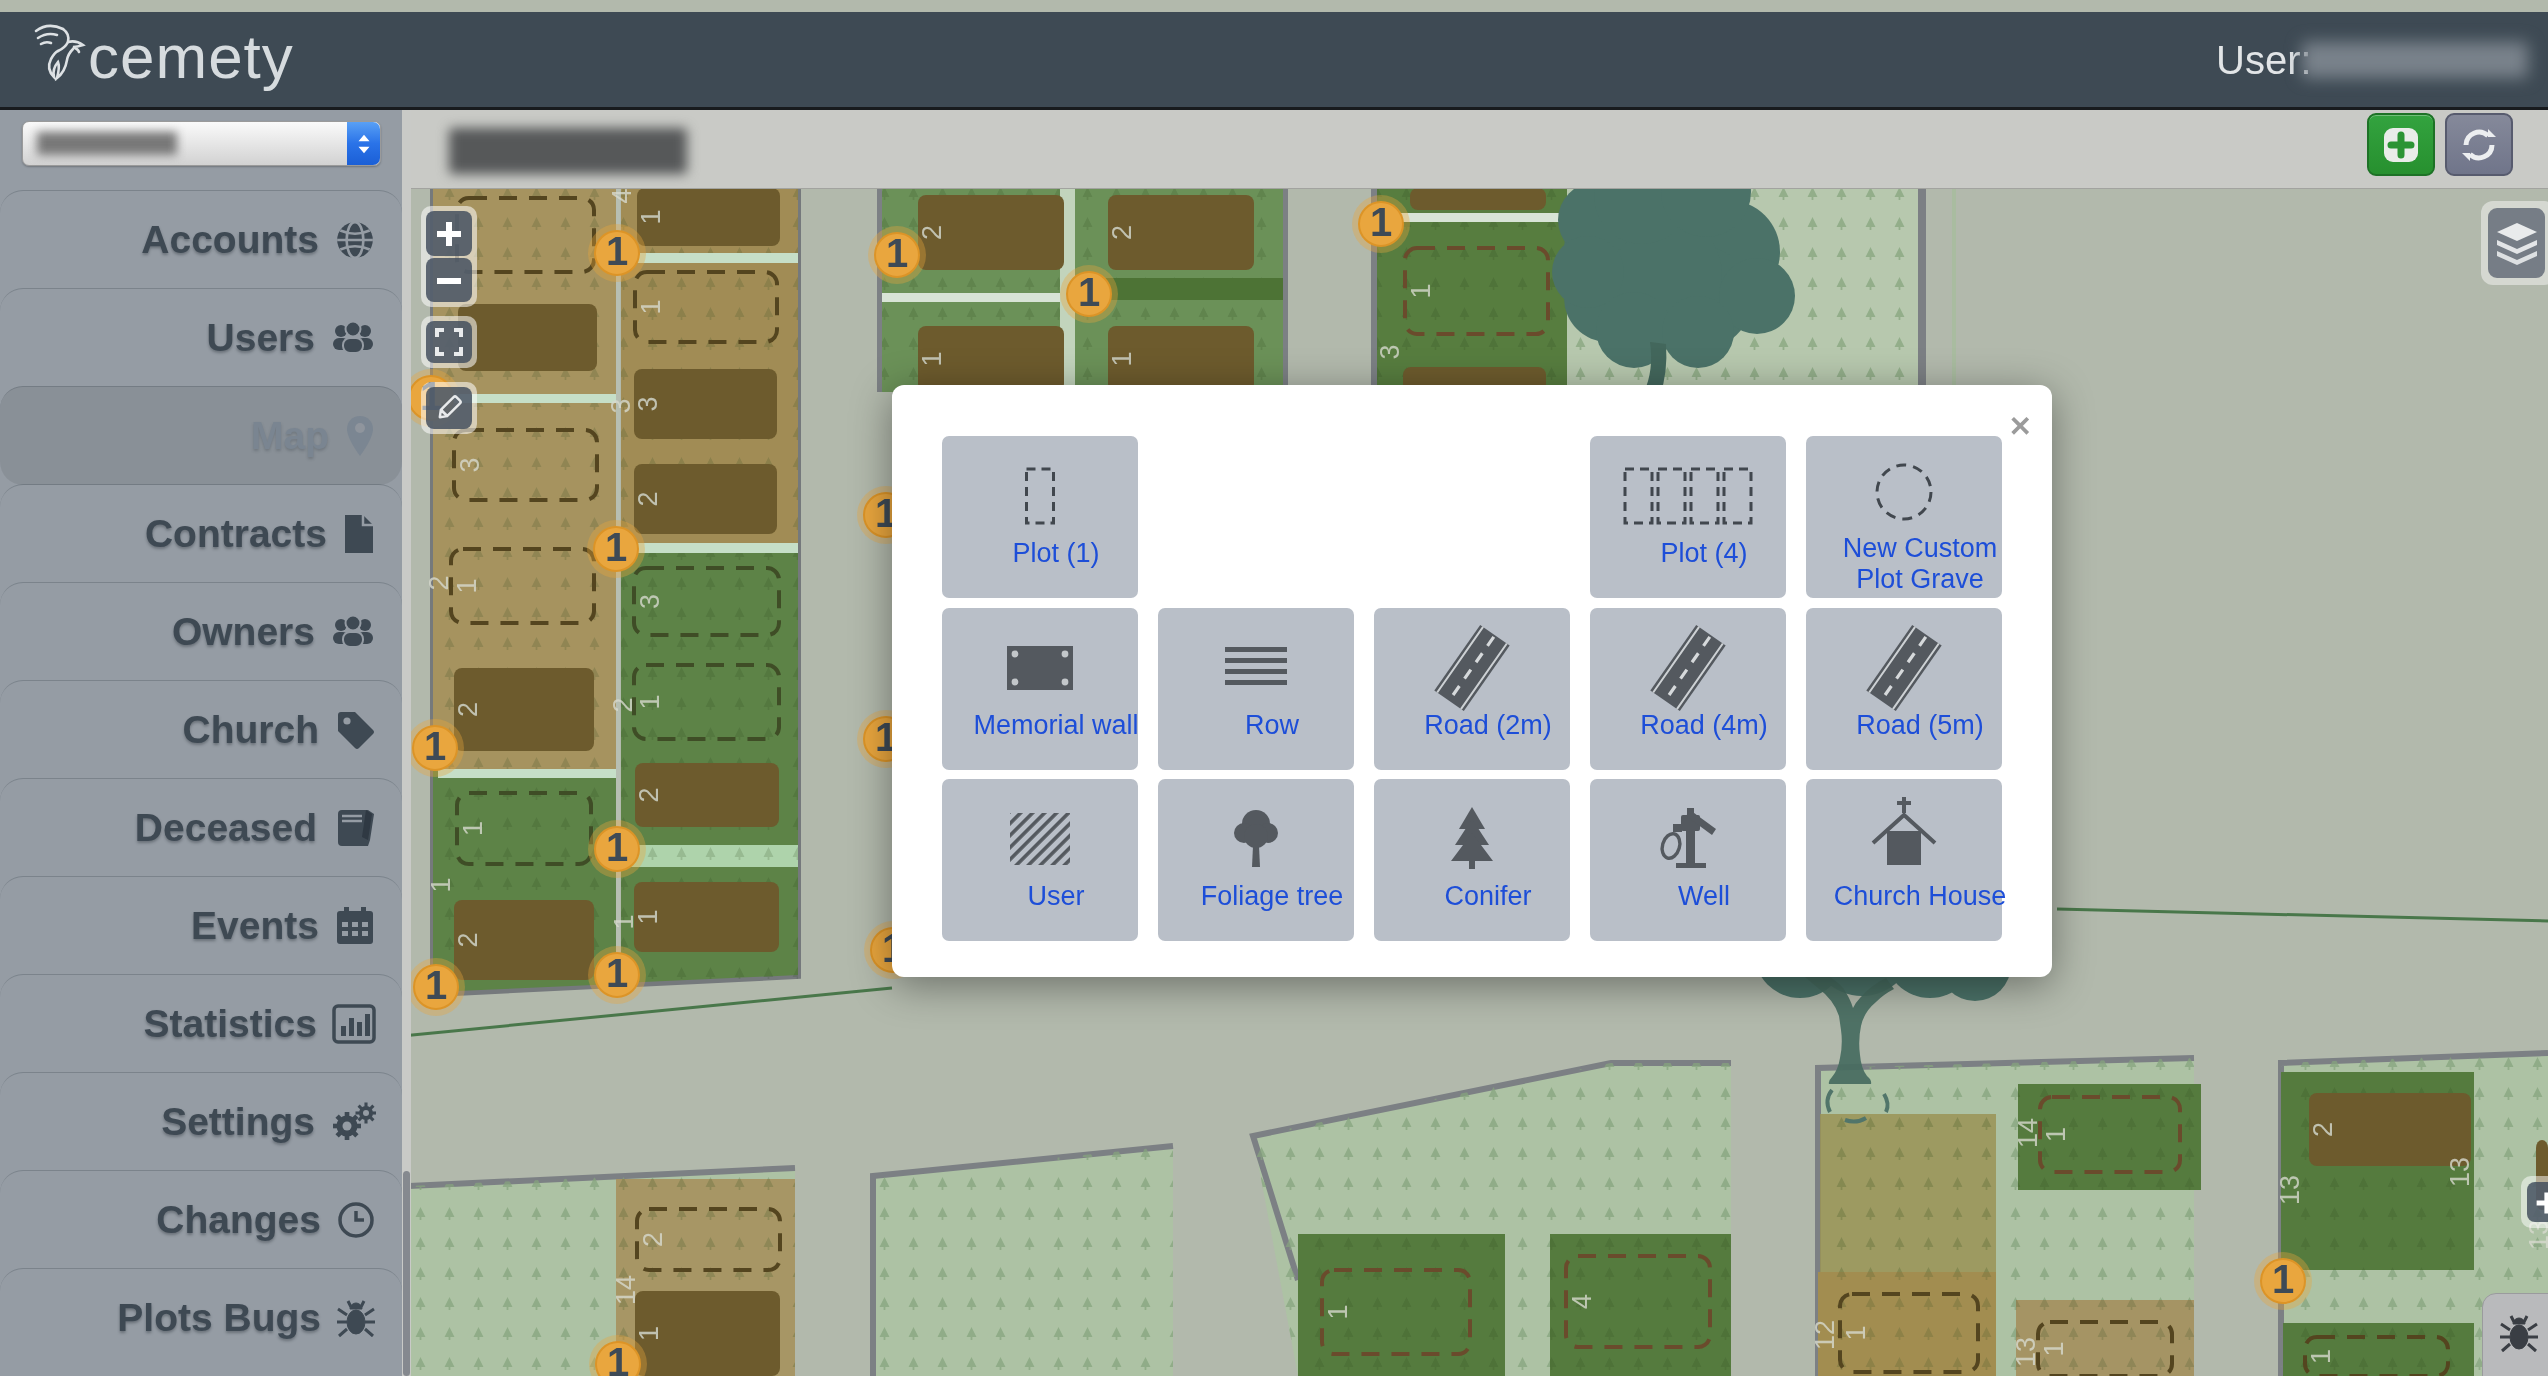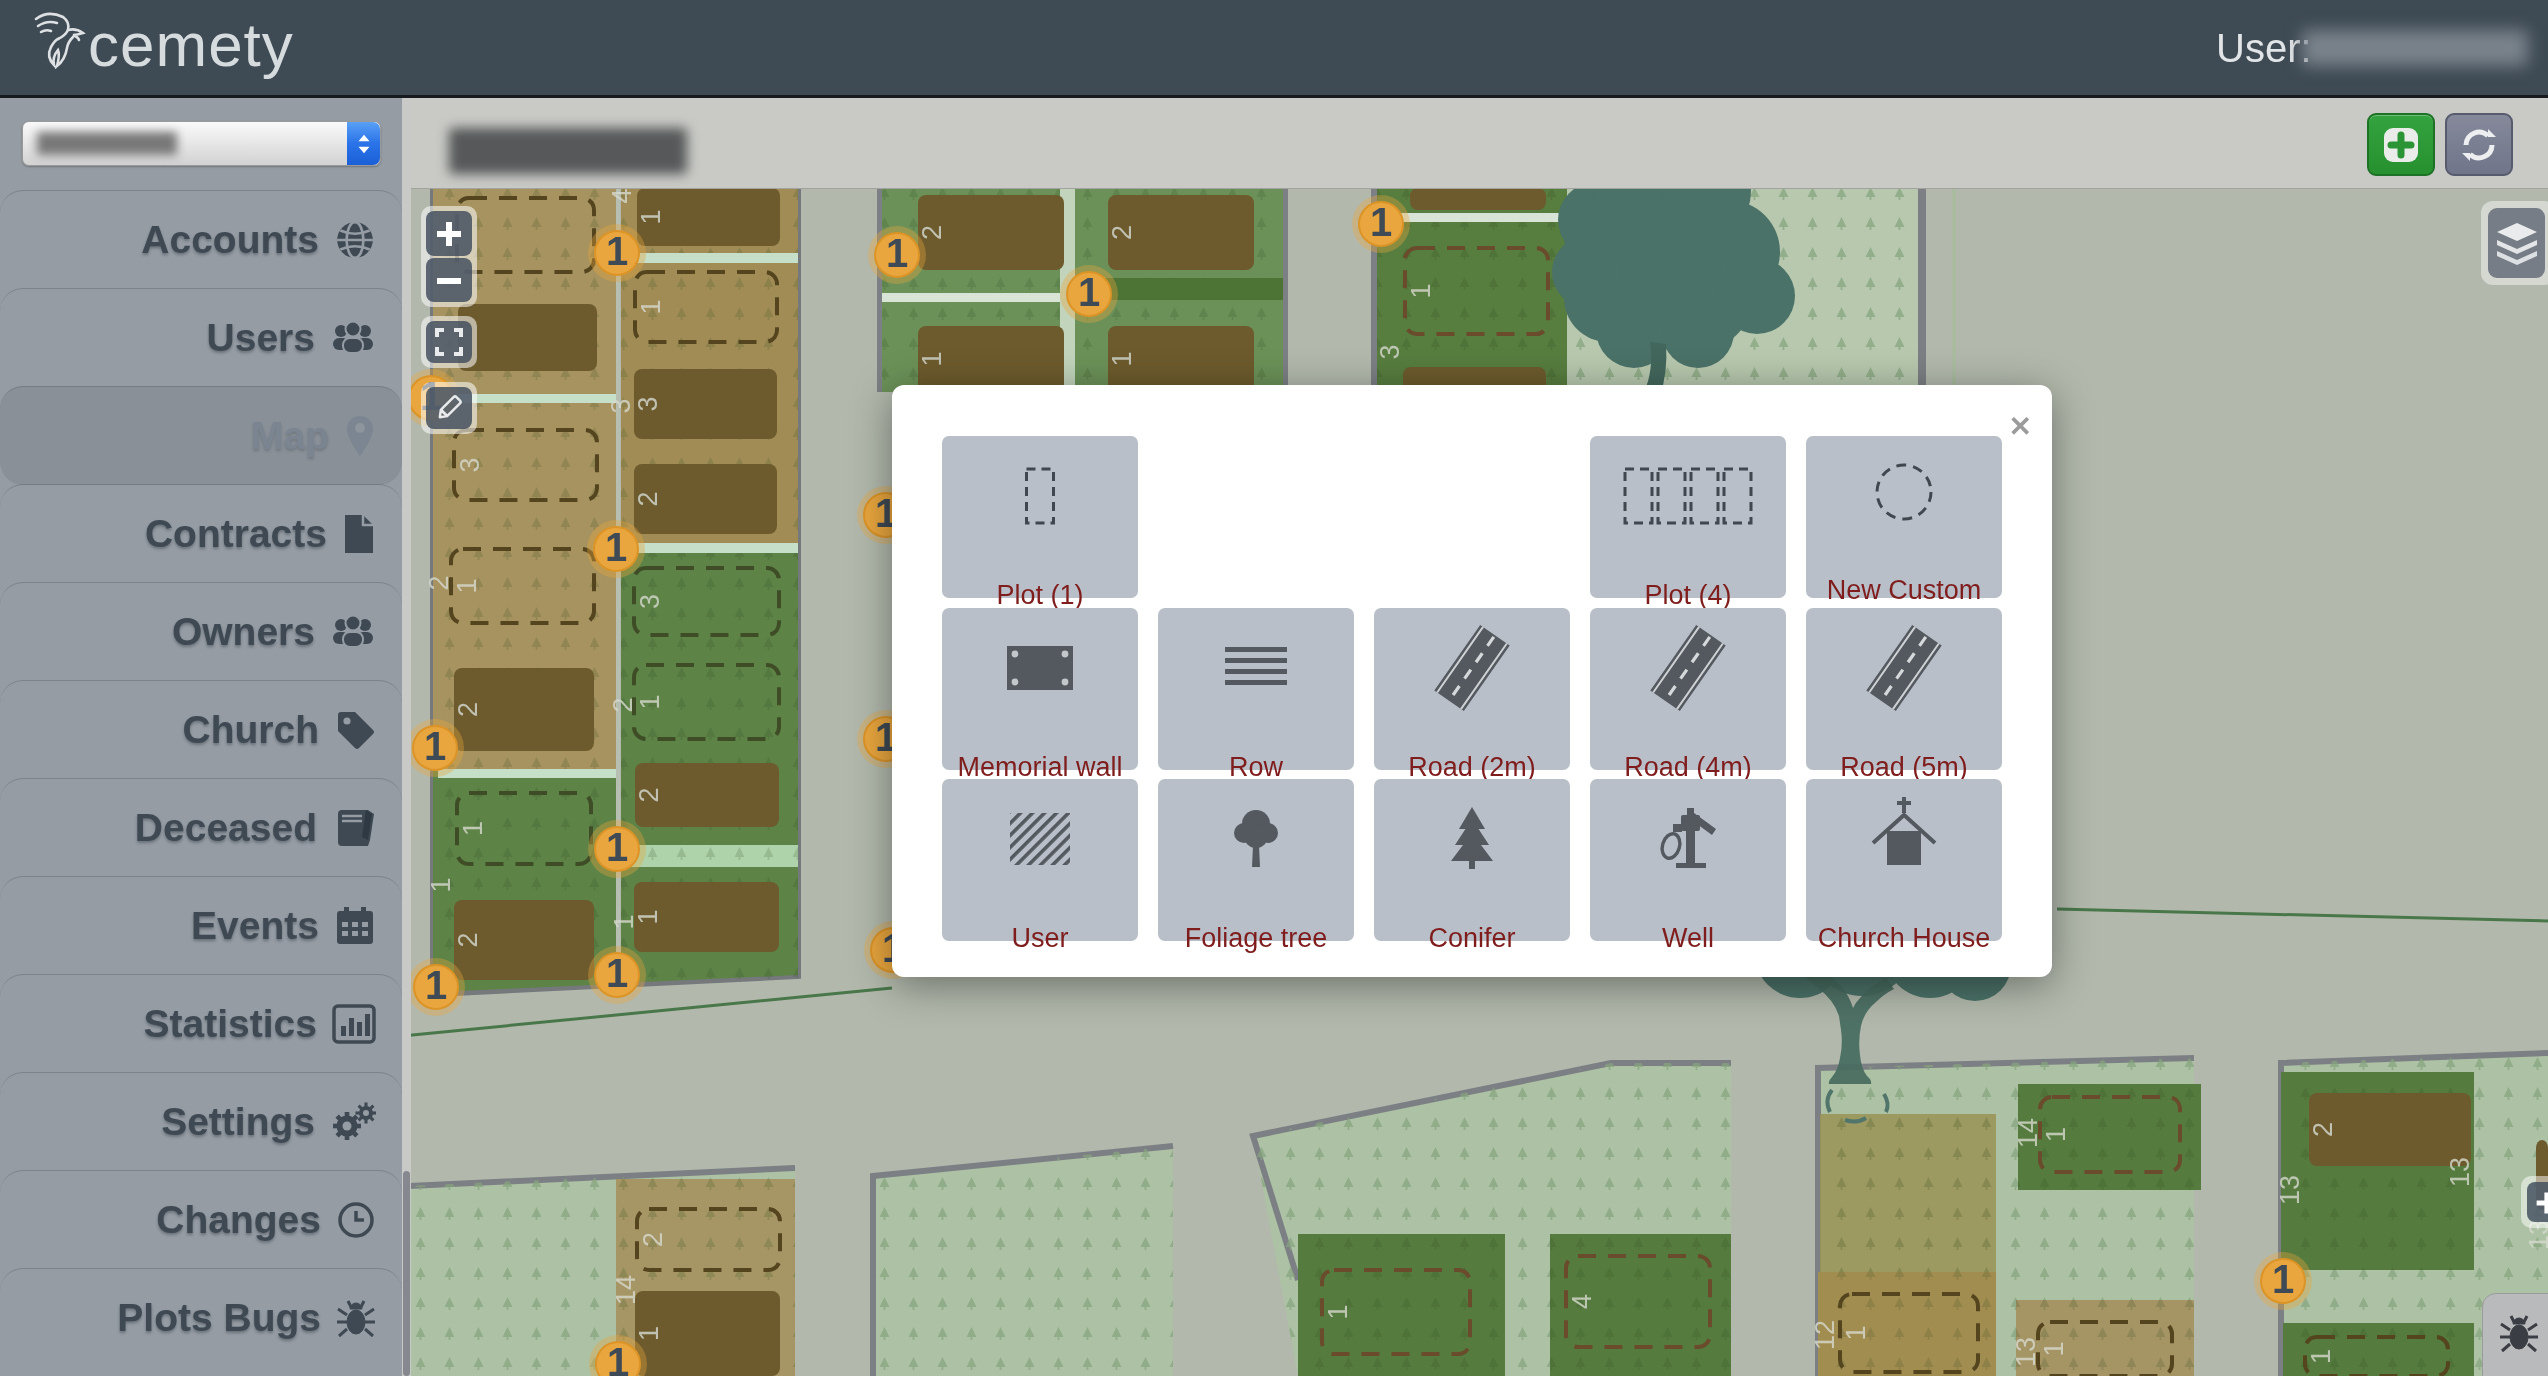--- a/index.html
+++ b/index.html
@@ -1,16 +1,16 @@
 <!DOCTYPE html>
 <html><head><meta charset="utf-8">
 <style>
 html,body{margin:0;padding:0;width:2548px;height:1376px;overflow:hidden;background:#b2b9ac;font-family:"Liberation Sans",sans-serif;}
 .abs{position:absolute;}
-#header{position:absolute;left:0;top:0;width:2548px;height:95px;background:#3e4a54;border-bottom:3px solid #181b1e;z-index:6;}
+#header{position:absolute;left:0;top:12px;width:2548px;height:95px;background:#3e4a54;border-bottom:3px solid #181b1e;z-index:6;}
 #logo{position:absolute;left:88px;top:16px;color:#d6dbde;font-size:62px;line-height:58px;letter-spacing:1px;}
 #userlbl{position:absolute;left:2216px;top:26px;color:#e2e5e7;font-size:40px;}
 #userblur{position:absolute;left:2302px;top:30px;width:226px;height:36px;background:#79828b;filter:blur(8px);border-radius:4px;}
 #sidebar{position:absolute;left:0;top:98px;width:402px;height:1278px;background:#959ca4;z-index:5;}
 #sselect{position:absolute;left:22px;top:23px;width:357px;height:43px;border-radius:7px;background:linear-gradient(#fafafa,#d2d2d2);border:1px solid #9a9a9a;box-shadow:0 1px 2px rgba(0,0,0,.25);}
 #sselblur{position:absolute;left:14px;top:10px;width:140px;height:23px;background:#787878;filter:blur(5px);}
 #sselbtn{position:absolute;right:0px;top:0px;width:33px;height:43px;border-radius:0 7px 7px 0;background:linear-gradient(#59a0f5 0%,#2a73e8 50%,#1b5fd6 100%);}
 #sselbtn svg{position:absolute;left:6px;top:8px;}
 .mitem{position:absolute;left:0;width:402px;height:98px;border-top:1px solid rgba(75,85,95,.35);border-radius:23px;}
 .mtext{position:absolute;right:26px;top:50%;transform:translateY(-50%);display:flex;align-items:center;gap:15px;color:#3e4953;font-size:39px;font-weight:bold;text-shadow:0 2px 3px rgba(40,48,56,.4);white-space:nowrap;}
@@ -21,21 +21,21 @@
 #topbar{position:absolute;left:411px;top:98px;width:2137px;height:90px;background:#c9cac6;border-bottom:1px solid #a2a39f;z-index:4;}
 #titleblur{position:absolute;left:38px;top:30px;width:238px;height:46px;background:#565859;filter:blur(6px);border-radius:4px;}
 .hbtn{position:absolute;top:15px;width:64px;height:59px;border-radius:9px;}
 #btnadd{left:1956px;background:linear-gradient(#33a33f,#27902f);border:2px solid #1d7226;box-shadow:inset 0 1px 0 rgba(255,255,255,.3);}
 #btnref{left:2034px;background:linear-gradient(#85899a,#70758a);border:2px solid #575b6e;}
 .mapctl{position:absolute;background:rgba(255,255,255,.55);border-radius:10px;padding:5px;z-index:3;}
 .mbtn{background:rgba(64,76,92,.82);border-radius:8px;width:46px;position:relative;}
 #modal{position:absolute;left:892px;top:385px;width:1160px;height:592px;background:#fff;border-radius:12px;box-shadow:0 8px 40px rgba(0,0,0,.4);z-index:10;}
 #mclose{position:absolute;right:20px;top:30px;color:#9b9b9b;font-size:28px;font-weight:bold;line-height:24px;}
 .tile{position:absolute;width:196px;height:162px;background:#b9bfc8;border-radius:7px;}
-.tlabel{position:absolute;left:0;width:196px;text-align:center;color:#7f1d1d;font-size:27px;line-height:31px;margin-top:42px;}
+.tlabel{position:absolute;left:16px;width:196px;text-align:center;color:#1d4ed8;font-size:27px;line-height:31px;}
 .ticon{position:absolute;left:0;top:0;width:196px;height:120px;display:flex;align-items:center;justify-content:center;}
 </style></head>
 <body>
 
 <div id="header">
 
 <svg class="abs" style="left:32px;top:8px" width="56" height="64" viewBox="0 0 56 64">
 <g fill="none" stroke="#dde1e4" stroke-width="2.6" stroke-linecap="round">
 <path d="M4 11 Q16 2 31 9"></path>
 <path d="M6 18 Q15 12 25 15"></path>

